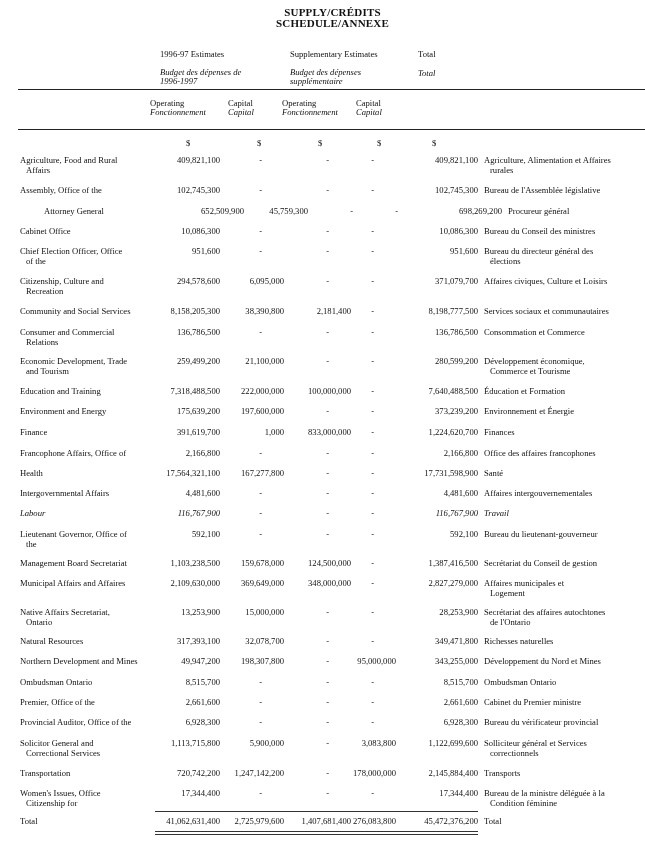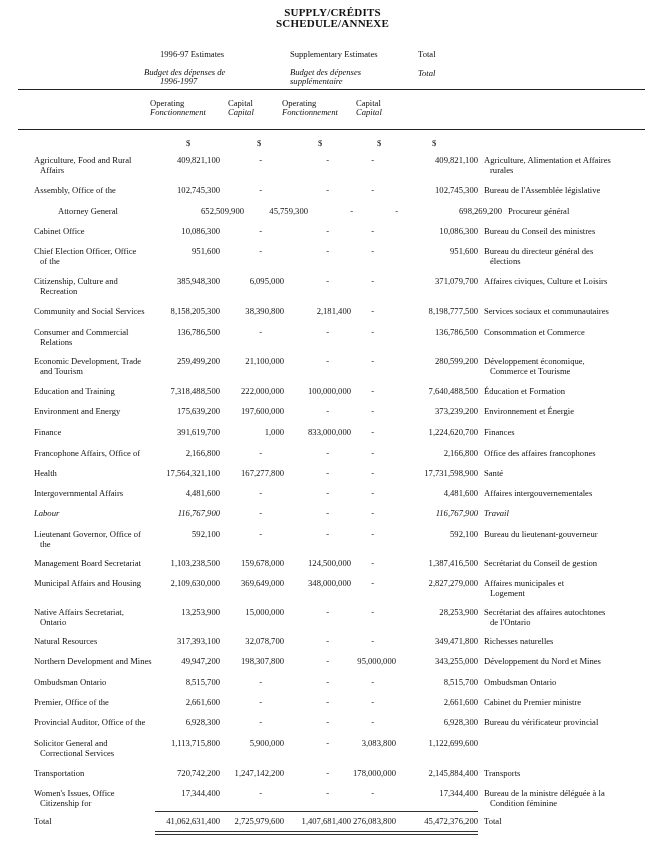--- a/index.html
+++ b/index.html
@@ -13,21 +13,21 @@
     position: absolute; left: 0; width: 645px; text-align: center;
     font-weight: bold; font-size: 11px; letter-spacing: 0.2px; line-height: 11px;
   }
   .t1 { top: 7px; left: 10px; }
   .t2 { top: 18px; left: 10px; }
   .hdr { position: absolute; font-size: 8.6px; text-align: left; line-height: 10px; }
   .it { font-style: italic; }
   .rule { position: absolute; left: 18px; width: 627px; height: 0; border-top: 1.6px solid #222; }
   .row { position: absolute; left: 0; width: 645px; height: 30px; }
   .cell { position: absolute; top: 0; line-height: 10px; white-space: nowrap; }
-  .name { left: 34px; width: 130px; white-space: normal; }
+  .name { left: 20px; width: 130px; white-space: normal; }
   .name .wrap, .fr .wrap { display: block; padding-left: 6px; }
   .num { text-align: right; }
   .c1 { left: 145px; width: 75px; }
   .c2 { left: 222px; width: 62px; }
   .c3 { left: 286px; width: 65px; }
   .c4 { left: 336px; width: 60px; }
   .c5 { left: 400px; width: 78px; }
   .fr { left: 484px; width: 160px; white-space: normal; }
   .dollar { position: absolute; top: 138px; font-size: 8.6px; }
   .tot-line1 { position: absolute; left: 155px; width: 323px; top: 811px; border-top: 1px solid #333; }
@@ -37,21 +37,21 @@
 </head>
 <body>
 
 <div>
   <div class="title t1">SUPPLY/CRÉDITS</div>
   <div class="title t2">SCHEDULE/ANNEXE</div>
 </div>
 
 <div>
   <div class="hdr" style="left:160px; top:49px; width:120px;">1996-97 Estimates</div>
-  <div class="hdr it" style="left:144px; top:67px; width:120px;">Budget des dépenses de</div>
+  <div class="hdr it" style="left:160px; top:67px; width:120px;">Budget des dépenses de</div>
   <div class="hdr it" style="left:160px; top:76px; width:120px;">1996-1997</div>
 
   <div class="hdr" style="left:290px; top:49px; width:120px;">Supplementary Estimates</div>
   <div class="hdr it" style="left:290px; top:67px; width:120px;">Budget des dépenses</div>
   <div class="hdr it" style="left:290px; top:76px; width:120px;">supplémentaire</div>
 
   <div class="hdr" style="left:418px; top:49px; width:50px;">Total</div>
   <div class="hdr it" style="left:418px; top:68px; width:50px;">Total</div>
 
   <div class="rule" style="top:89px;"></div>
@@ -115,21 +115,21 @@
       <div class="cell name"><span>Chief Election Officer, Office</span><span class="wrap">of the</span></div>
       <div class="cell num c1"><span>951,600</span></div>
       <div class="cell num c2" style="padding-right: 22px; box-sizing: border-box;"><span>-</span></div>
       <div class="cell num c3" style="padding-right: 22px; box-sizing: border-box;"><span>-</span></div>
       <div class="cell num c4" style="padding-right: 22px; box-sizing: border-box;"><span>-</span></div>
       <div class="cell num c5"><span>951,600</span></div>
       <div class="cell fr"><span>Bureau du directeur général des</span><span class="wrap">élections</span></div>
     </div>
     <div class="row" style="top: 276px;">
       <div class="cell name"><span>Citizenship, Culture and</span><span class="wrap">Recreation</span></div>
-      <div class="cell num c1"><span>385,948,300</span></div>
+      <div class="cell num c1"><span>294,578,600</span></div>
       <div class="cell num c2"><span>6,095,000</span></div>
       <div class="cell num c3" style="padding-right: 22px; box-sizing: border-box;"><span>-</span></div>
       <div class="cell num c4" style="padding-right: 22px; box-sizing: border-box;"><span>-</span></div>
       <div class="cell num c5"><span>371,079,700</span></div>
       <div class="cell fr"><span>Affaires civiques, Culture et Loisirs</span></div>
     </div>
     <div class="row" style="top: 306px;">
       <div class="cell name"><span>Community and Social Services</span></div>
       <div class="cell num c1"><span>8,158,205,300</span></div>
       <div class="cell num c2"><span>38,390,800</span></div>
@@ -231,21 +231,21 @@
     <div class="row" style="top: 558px;">
       <div class="cell name"><span>Management Board Secretariat</span></div>
       <div class="cell num c1"><span>1,103,238,500</span></div>
       <div class="cell num c2"><span>159,678,000</span></div>
       <div class="cell num c3"><span>124,500,000</span></div>
       <div class="cell num c4" style="padding-right: 22px; box-sizing: border-box;"><span>-</span></div>
       <div class="cell num c5"><span>1,387,416,500</span></div>
       <div class="cell fr"><span>Secrétariat du Conseil de gestion</span></div>
     </div>
     <div class="row" style="top: 578px;">
-      <div class="cell name"><span>Municipal Affairs and Housing</span></div>
+      <div class="cell name"><span>Municipal Affairs and Affaires</span></div>
       <div class="cell num c1"><span>2,109,630,000</span></div>
       <div class="cell num c2"><span>369,649,000</span></div>
       <div class="cell num c3"><span>348,000,000</span></div>
       <div class="cell num c4" style="padding-right: 22px; box-sizing: border-box;"><span>-</span></div>
       <div class="cell num c5"><span>2,827,279,000</span></div>
       <div class="cell fr"><span>Affaires municipales et</span><span class="wrap">Logement</span></div>
     </div>
     <div class="row" style="top: 607px;">
       <div class="cell name"><span>Native Affairs Secretariat,</span><span class="wrap">Ontario</span></div>
       <div class="cell num c1"><span>13,253,900</span></div>
@@ -300,20 +300,21 @@
       <div class="cell num c5"><span>6,928,300</span></div>
       <div class="cell fr"><span>Bureau du vérificateur provincial</span></div>
     </div>
     <div class="row" style="top: 738px;">
       <div class="cell name"><span>Solicitor General and</span><span class="wrap">Correctional Services</span></div>
       <div class="cell num c1"><span>1,113,715,800</span></div>
       <div class="cell num c2"><span>5,900,000</span></div>
       <div class="cell num c3" style="padding-right: 22px; box-sizing: border-box;"><span>-</span></div>
       <div class="cell num c4"><span>3,083,800</span></div>
       <div class="cell num c5"><span>1,122,699,600</span></div>
+      <div class="cell fr"><span>Solliciteur général et Services</span><span class="wrap">correctionnels</span></div>
     </div>
     <div class="row" style="top: 768px;">
       <div class="cell name"><span>Transportation</span></div>
       <div class="cell num c1"><span>720,742,200</span></div>
       <div class="cell num c2"><span>1,247,142,200</span></div>
       <div class="cell num c3" style="padding-right: 22px; box-sizing: border-box;"><span>-</span></div>
       <div class="cell num c4"><span>178,000,000</span></div>
       <div class="cell num c5"><span>2,145,884,400</span></div>
       <div class="cell fr"><span>Transports</span></div>
     </div>

